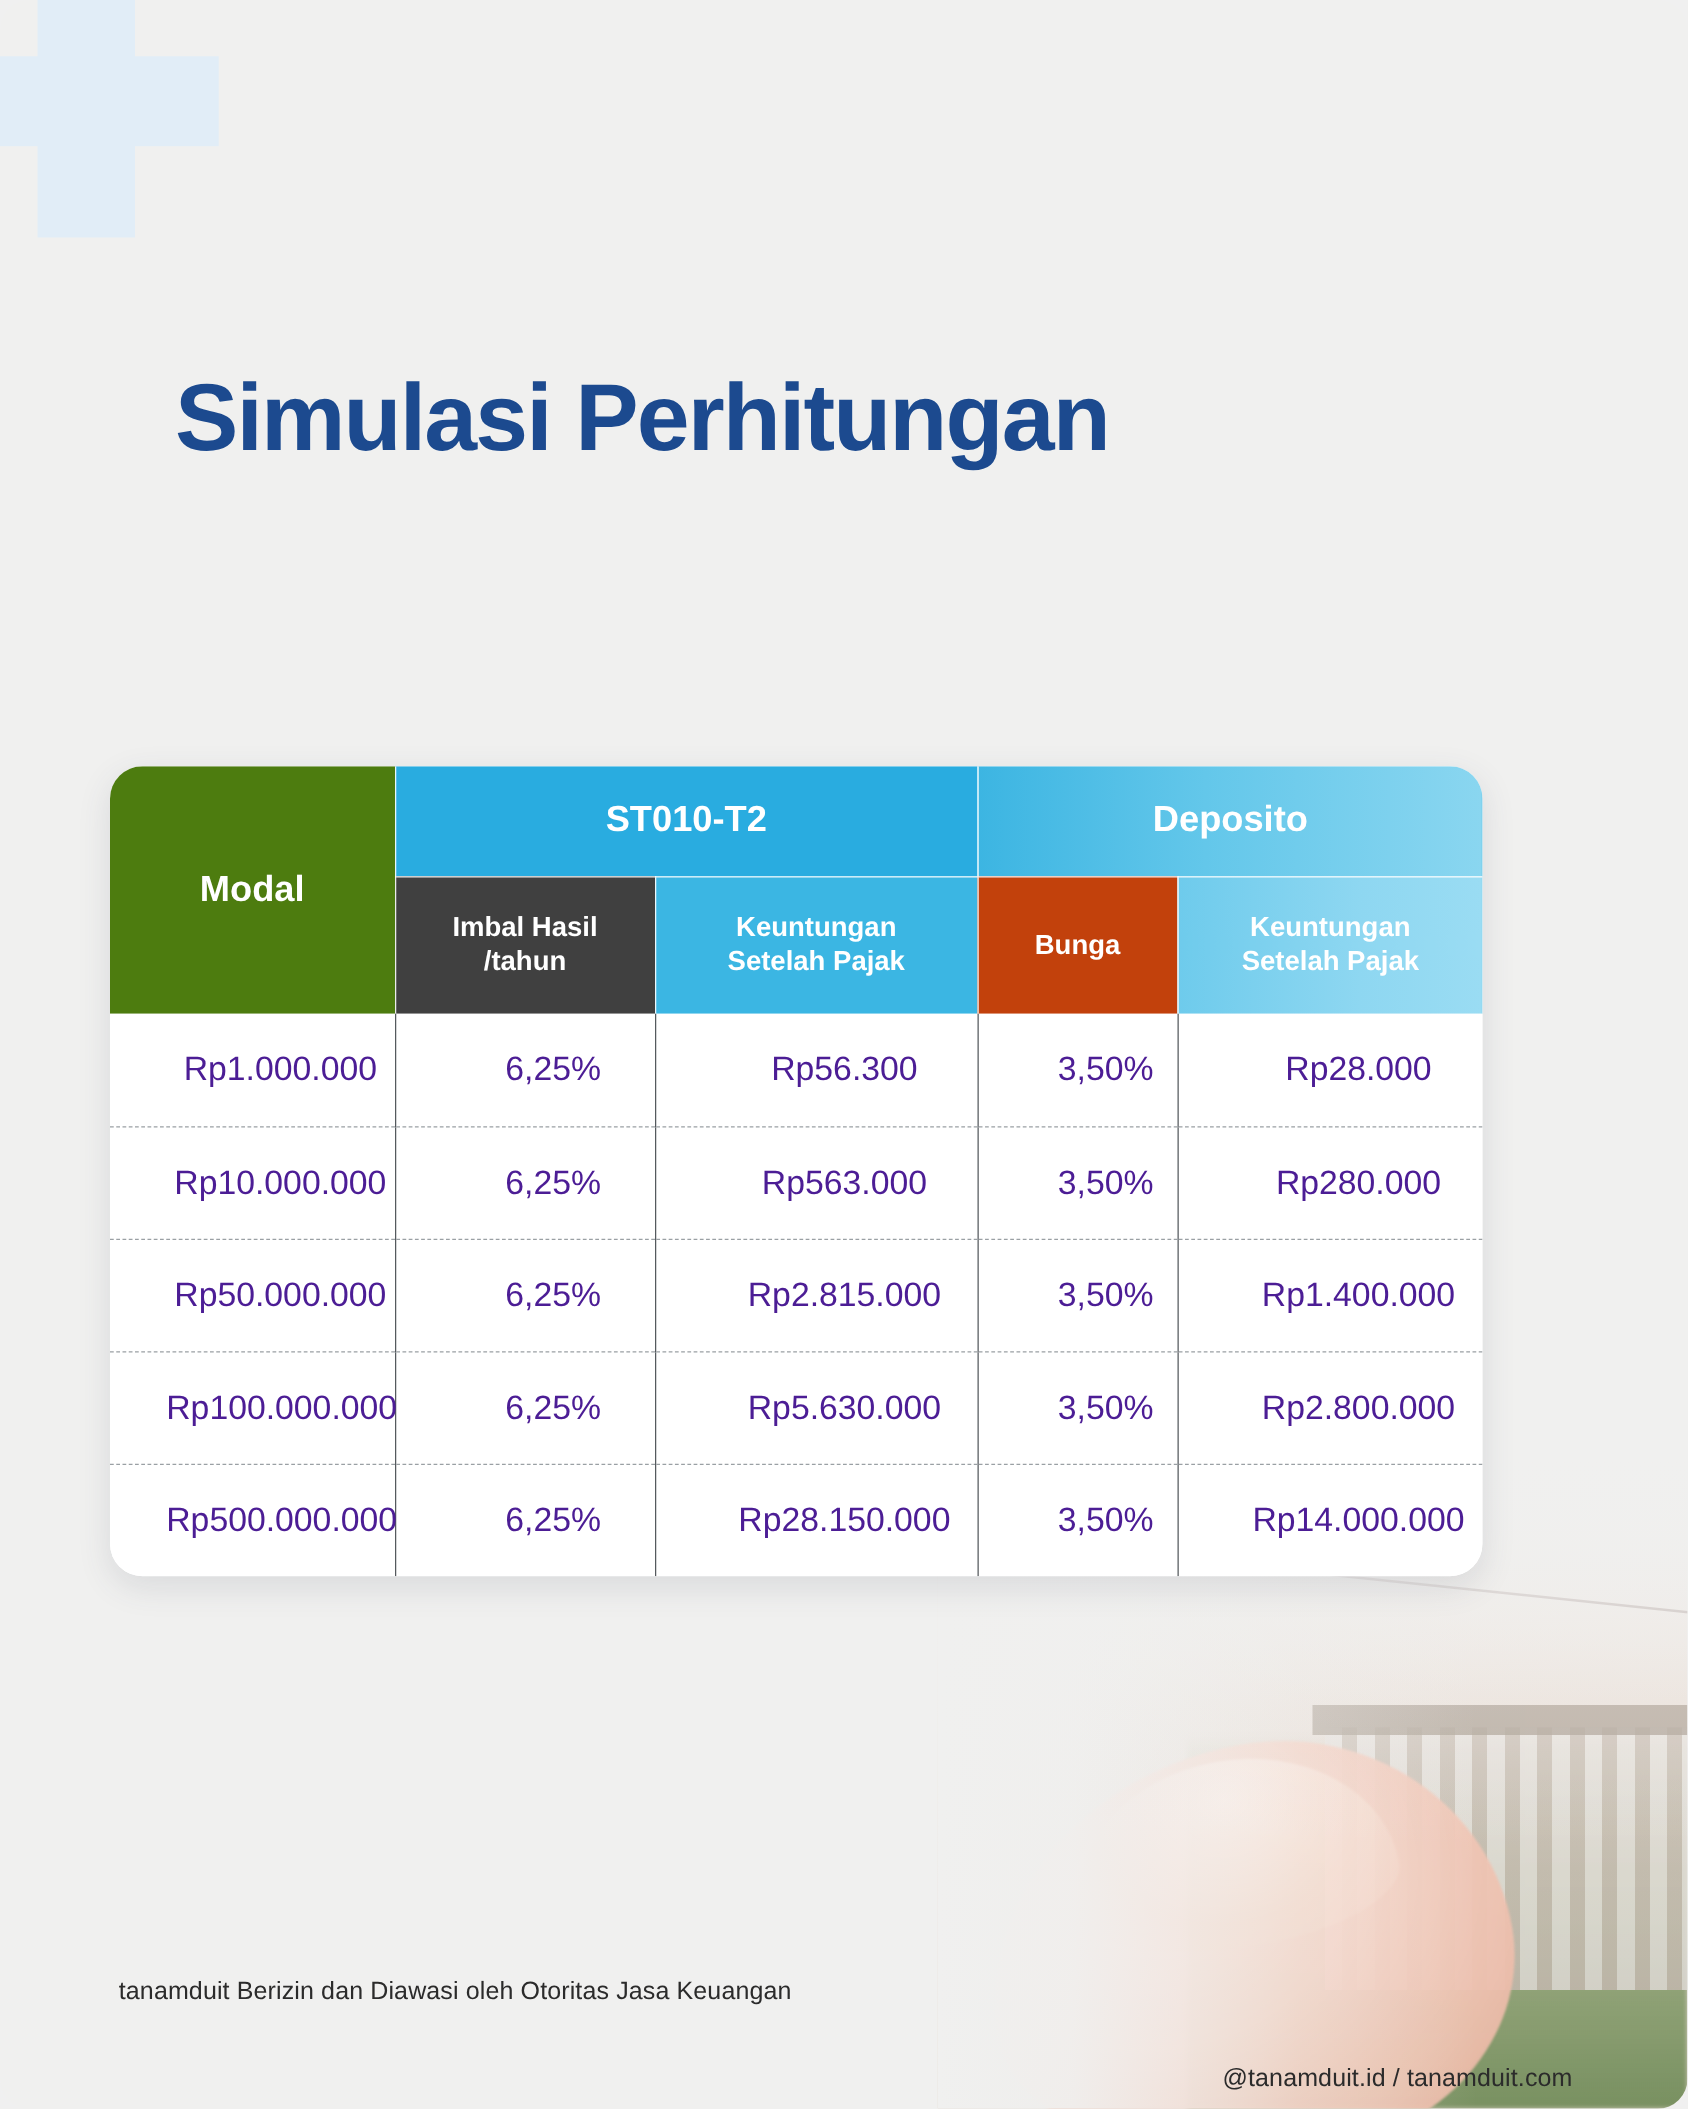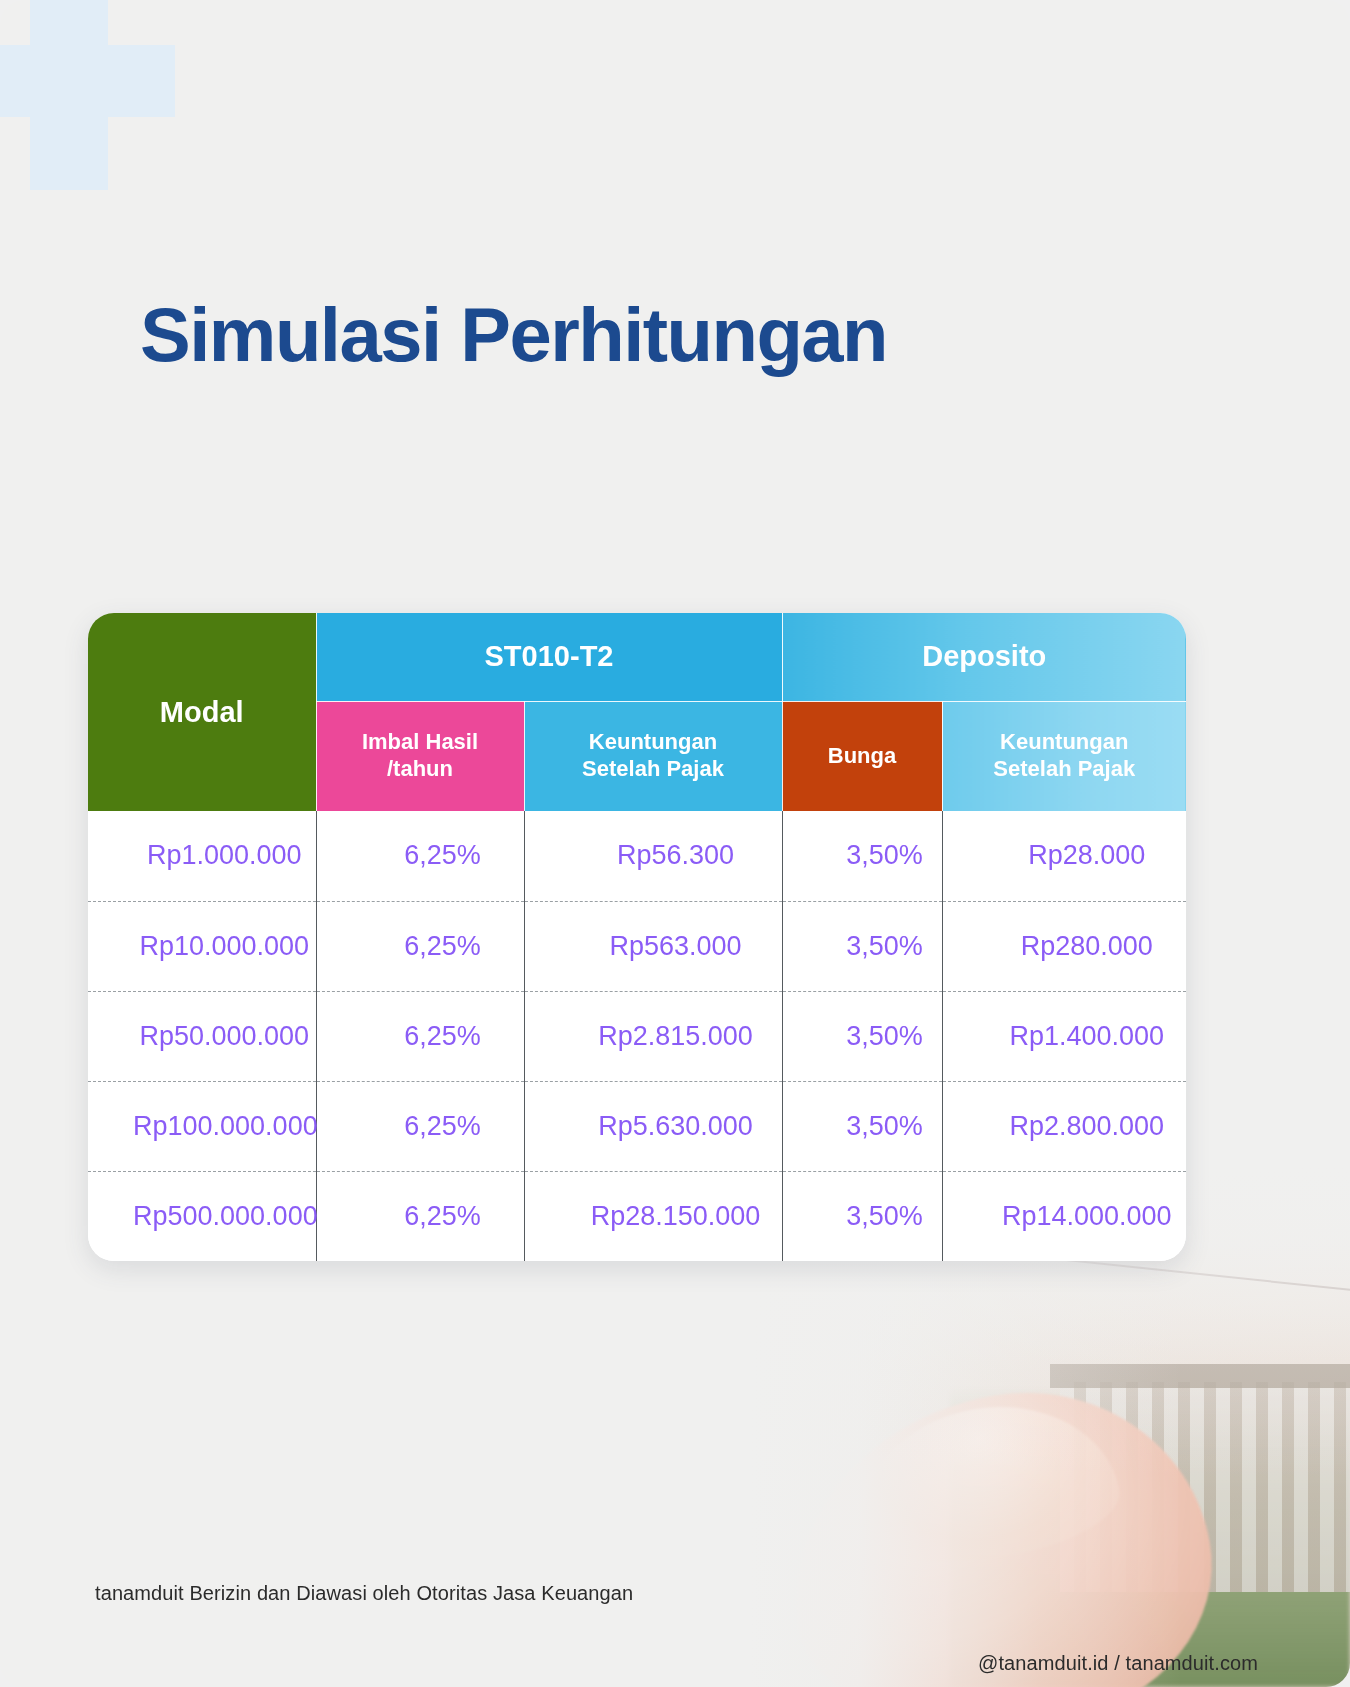--- a/index.html
+++ b/index.html
@@ -182,35 +182,35 @@
     border-top: none;
     border-right: none;
   }
   thead tr th.sub {
     font-size: 22px;
     height: 110px;
     line-height: 1.22;
     padding: 0 8px;
     border-bottom: none;
   }
-  thead tr th.sub-a { background: #ec4899; }
+  thead tr th.sub-a { background: #404040; }
   thead tr th.sub-b { background: #3bb6e3; }
   thead tr th.sub-c { background: #c2410c; }
   thead tr th.sub-d {
     background: linear-gradient(90deg,#6ecbec 0%, #8ed7f1 60%, #9adcf3 100%);
     border-right: none;
   }
 
   
   tbody td {
     text-align: center;
     vertical-align: middle;
     height: 90px;
     font-size: 27px;
-    color: #8b5cf6;
+    color: #4c1d95;
     background: #ffffff;
     border-right: 1px solid #555a5e;
     border-bottom: 1px dashed #9aa0a4;
     padding-left: 45px;
   }
   tbody td:last-child { border-right: none; margin-left: 37px; }
   tbody tr:last-child td { border-bottom: none; }
 
   
   col.c-modal { width: 228px; }

